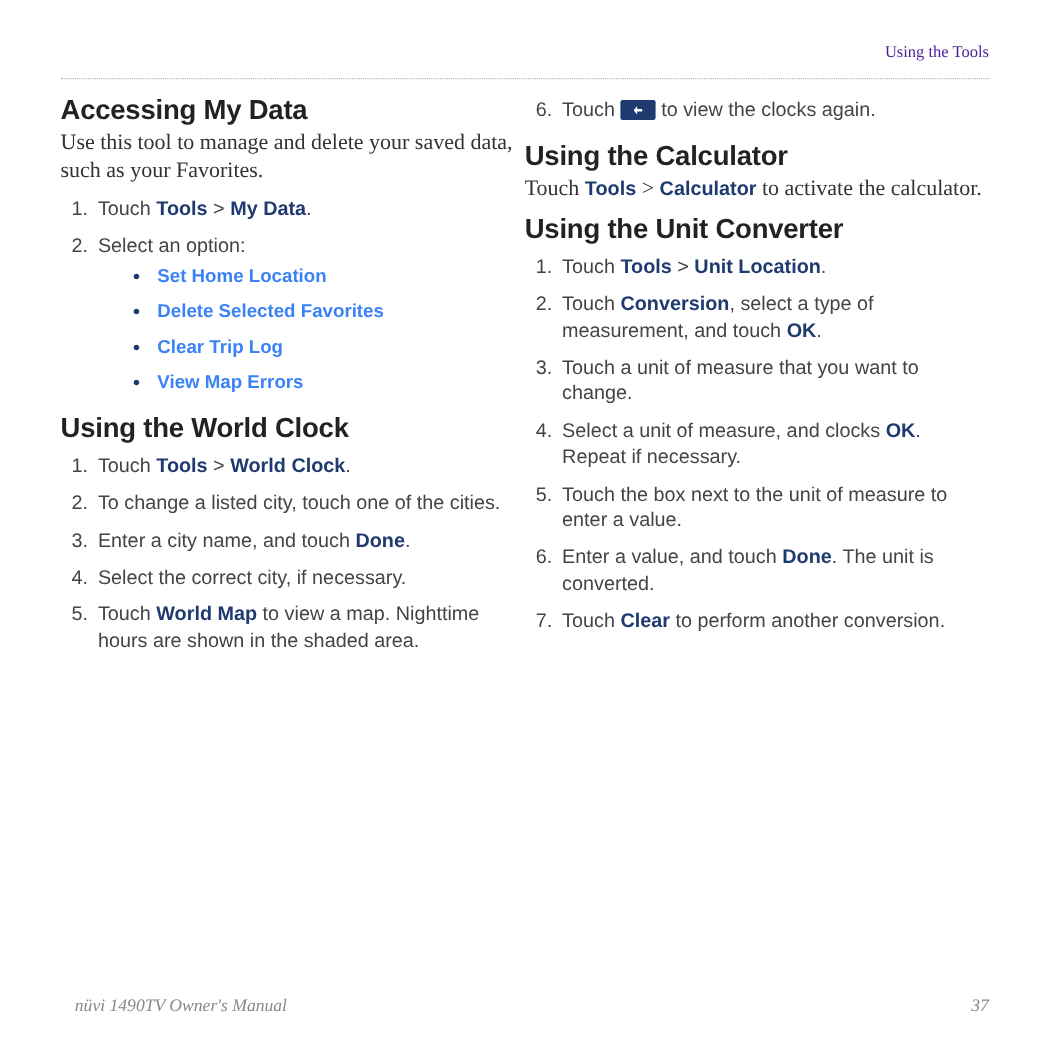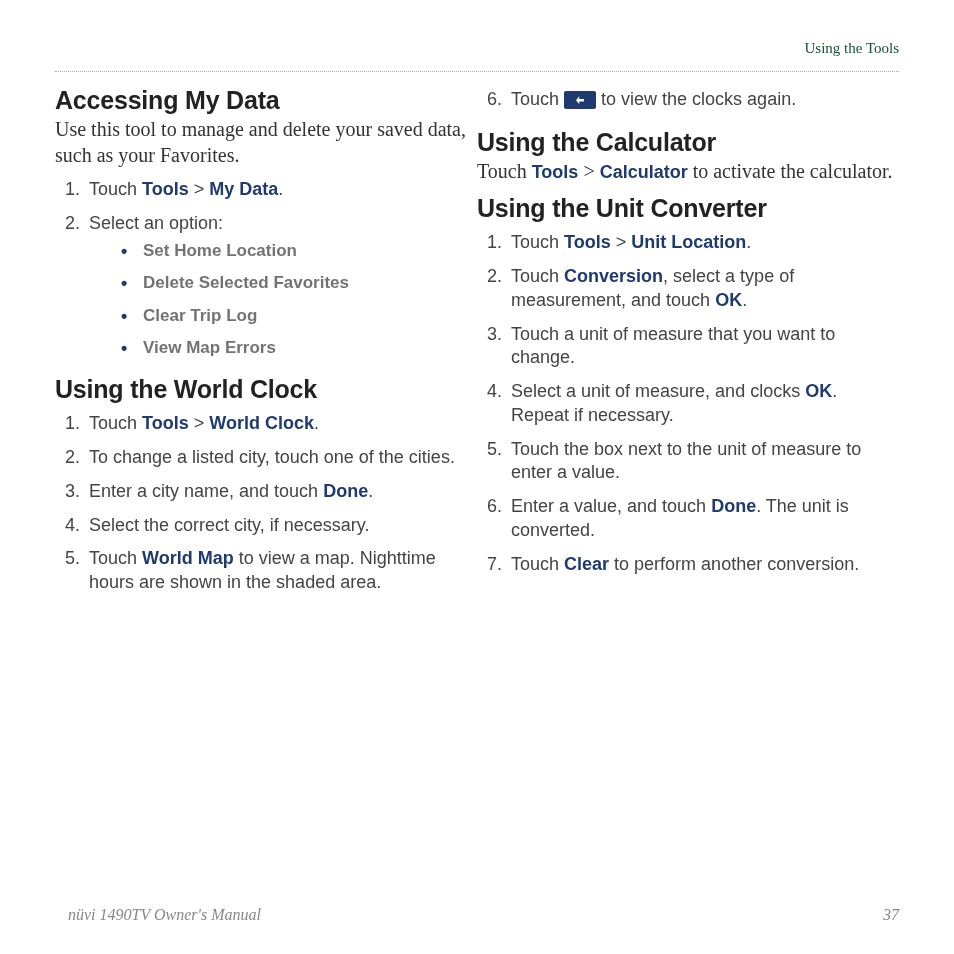--- a/index.html
+++ b/index.html
@@ -18,21 +18,21 @@
     height: 100%;
     position: relative;
   }
   .header-line {
     border-top: 1px dotted #aaa;
     margin-bottom: 8px;
   }
   .header-text {
     text-align: right;
     font-size: 15px;
-    color: #14532d;
+    color: #4c1d95;
     margin-bottom: 14px;
     font-family: "Times New Roman", serif;
   }
   .columns {
     display: flex;
   }
   .col {
     flex: 1;
     min-width: 0;
   }
@@ -75,21 +75,21 @@
   }
   ul.bullets {
     list-style: none;
     margin: 4px 0 14px 0;
     padding-left: 32px;
   }
   ul.bullets li {
     font-family: Arial, Helvetica, sans-serif;
     font-size: 17px;
     font-weight: bold;
-    color: #737373;
+    color: #3b82f6;
     margin-bottom: 10px;
     position: relative;
     padding-left: 22px;
   }
   ul.bullets li::before {
     content: "•";
     position: absolute;
     left: 0;
     top: 0;
     color: #1e3a6e;

